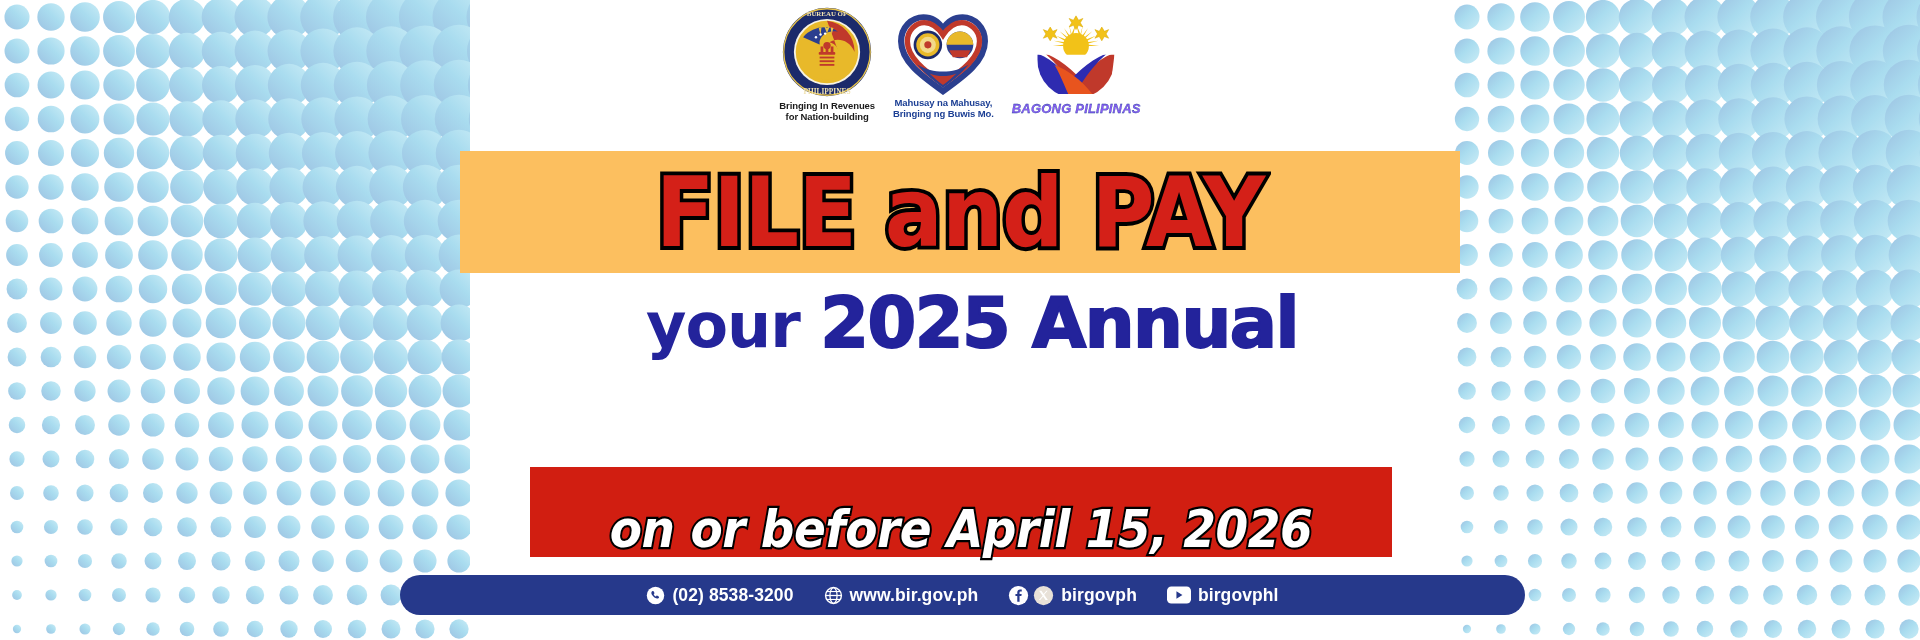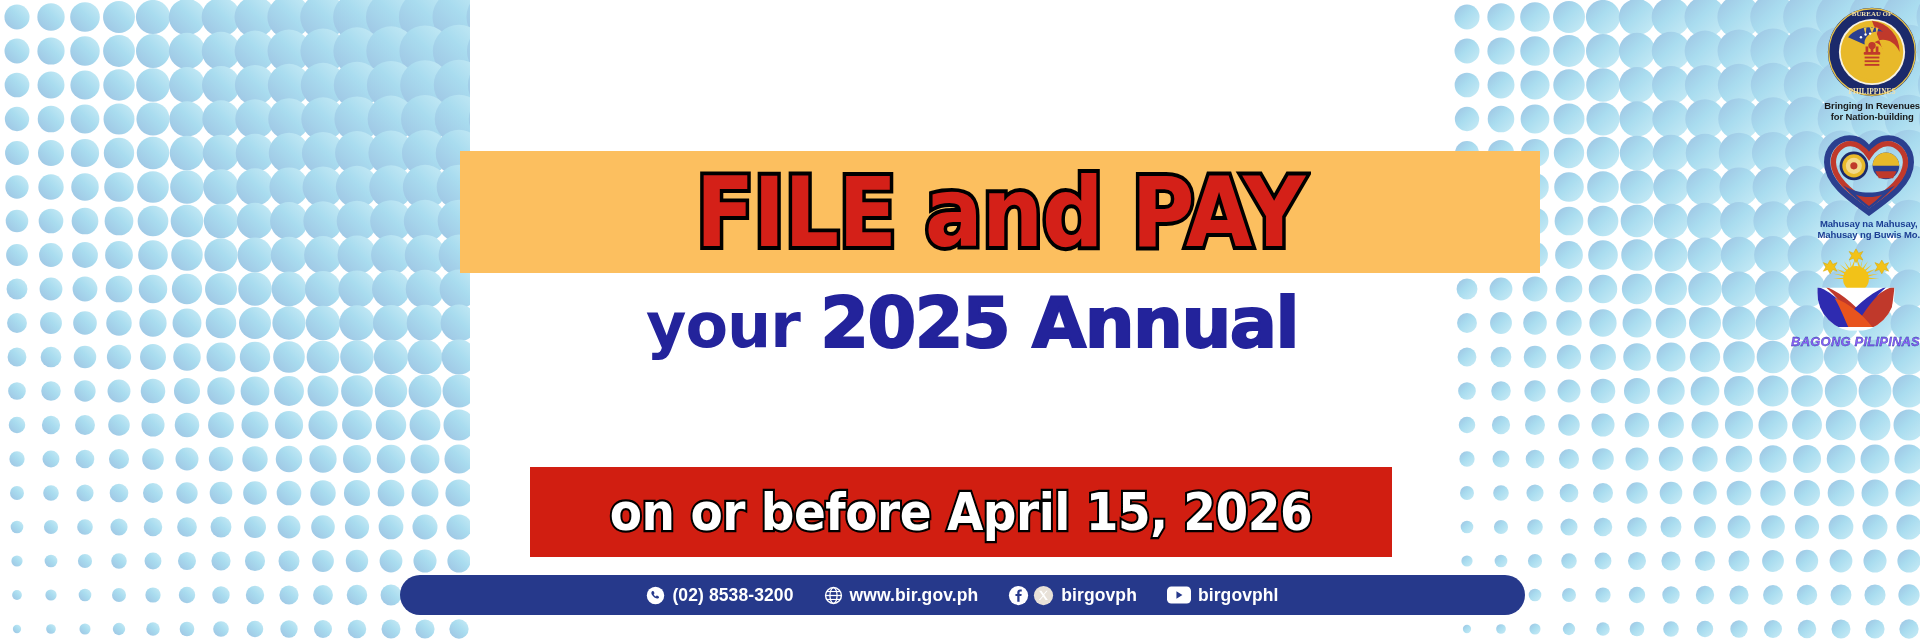--- a/index.html
+++ b/index.html
@@ -26,24 +26,23 @@
   .halftone svg { display: block; }
   #halftone-left  { left: 0;  width: 470px; }
   #halftone-right { right: 0; width: 470px; }
 
   
   #logo-row {
     position: absolute;
     top: 6px; left: 0; width: 1920px;
     display: flex;
     justify-content: center;
-    align-items: flex-end;
-    gap: 8px;
+    align-items: center;
+    gap: 18px;
     z-index: 5;
-    flex-direction: column;
   }
   .logo-block { display: flex; flex-direction: column; align-items: center; }
   .logo-caption {
     font-family: "Liberation Sans", sans-serif;
     font-weight: bold;
     font-size: 9.5px;
     line-height: 11px;
     color: #1a1a1a;
     text-align: center;
     margin-top: 2px;
@@ -55,21 +54,21 @@
     font-style: italic;
     font-size: 13px;
     letter-spacing: 0.2px;
     -webkit-text-stroke: 0.3px #1c3f94;
   }
 
   
   #headline-band {
     position: absolute;
     left: 460px; top: 151px;
-    width: 1080px; height: 122px;
+    width: 1000px; height: 122px;
     background: #fcbf5f;
     z-index: 4;
     display: flex;
     align-items: center;
     justify-content: center;
   }
   #headline-text {
     font-family: "DejaVu Sans", sans-serif;
     font-weight: bold;
     font-size: 86px;
@@ -106,22 +105,23 @@
   }
 
   
   #deadline-banner {
     position: absolute;
     left: 530px; top: 467px;
     width: 862px; height: 90px;
     background: #d11e11;
     z-index: 4;
     display: flex;
-    align-items: center;
+    align-items: flex-end;
     justify-content: center;
+    font-style: italic;
   }
   #deadline-text {
     font-family: "DejaVu Sans", sans-serif;
     font-weight: bold;
     font-size: 47px;
     color: #ffffff;
     -webkit-text-stroke: 4px #000000;
     paint-order: stroke fill;
     letter-spacing: -0.5px;
     white-space: nowrap;
@@ -851,21 +851,21 @@
         <circle cx="38" cy="40" r="4" fill="#c0392b"></circle>
         <g>
           <circle cx="74" cy="40" r="15" fill="#2b3f8f"></circle>
           <path d="M59 40a15 15 0 0 1 30 0z" fill="#e8b92a"></path>
           <path d="M74 25l4 10-4-2-4 2z" fill="#e8b92a"></path>
           <path d="M62 46h24l-4 8H66z" fill="#c0392b"></path>
         </g>
       </svg>
       <div class="logo-caption blue">
         <div>Mahusay na Mahusay,</div>
-        <div>Mahusay ng Buwis Mo.</div>
+        <div>Bringing ng Buwis Mo.</div>
       </div>
     </div>
 
     <div class="logo-block">
       <svg class="ico" width="96" height="86" viewBox="0 0 110 100">
         <g fill="#f2c218">
           <path d="M55 10l4 16 4-14-3 15 9-12-7 13 12-9-11 11 15-6-13 8 16-2-15 4 16 2-16 0z"></path>
           <path d="M55 10l-4 16-4-14 3 15-9-12 7 13-12-9 11 11-15-6 13 8-16-2 15 4-16 2 16 0z"></path>
           <circle cx="55" cy="36" r="15"></circle>
         </g>

